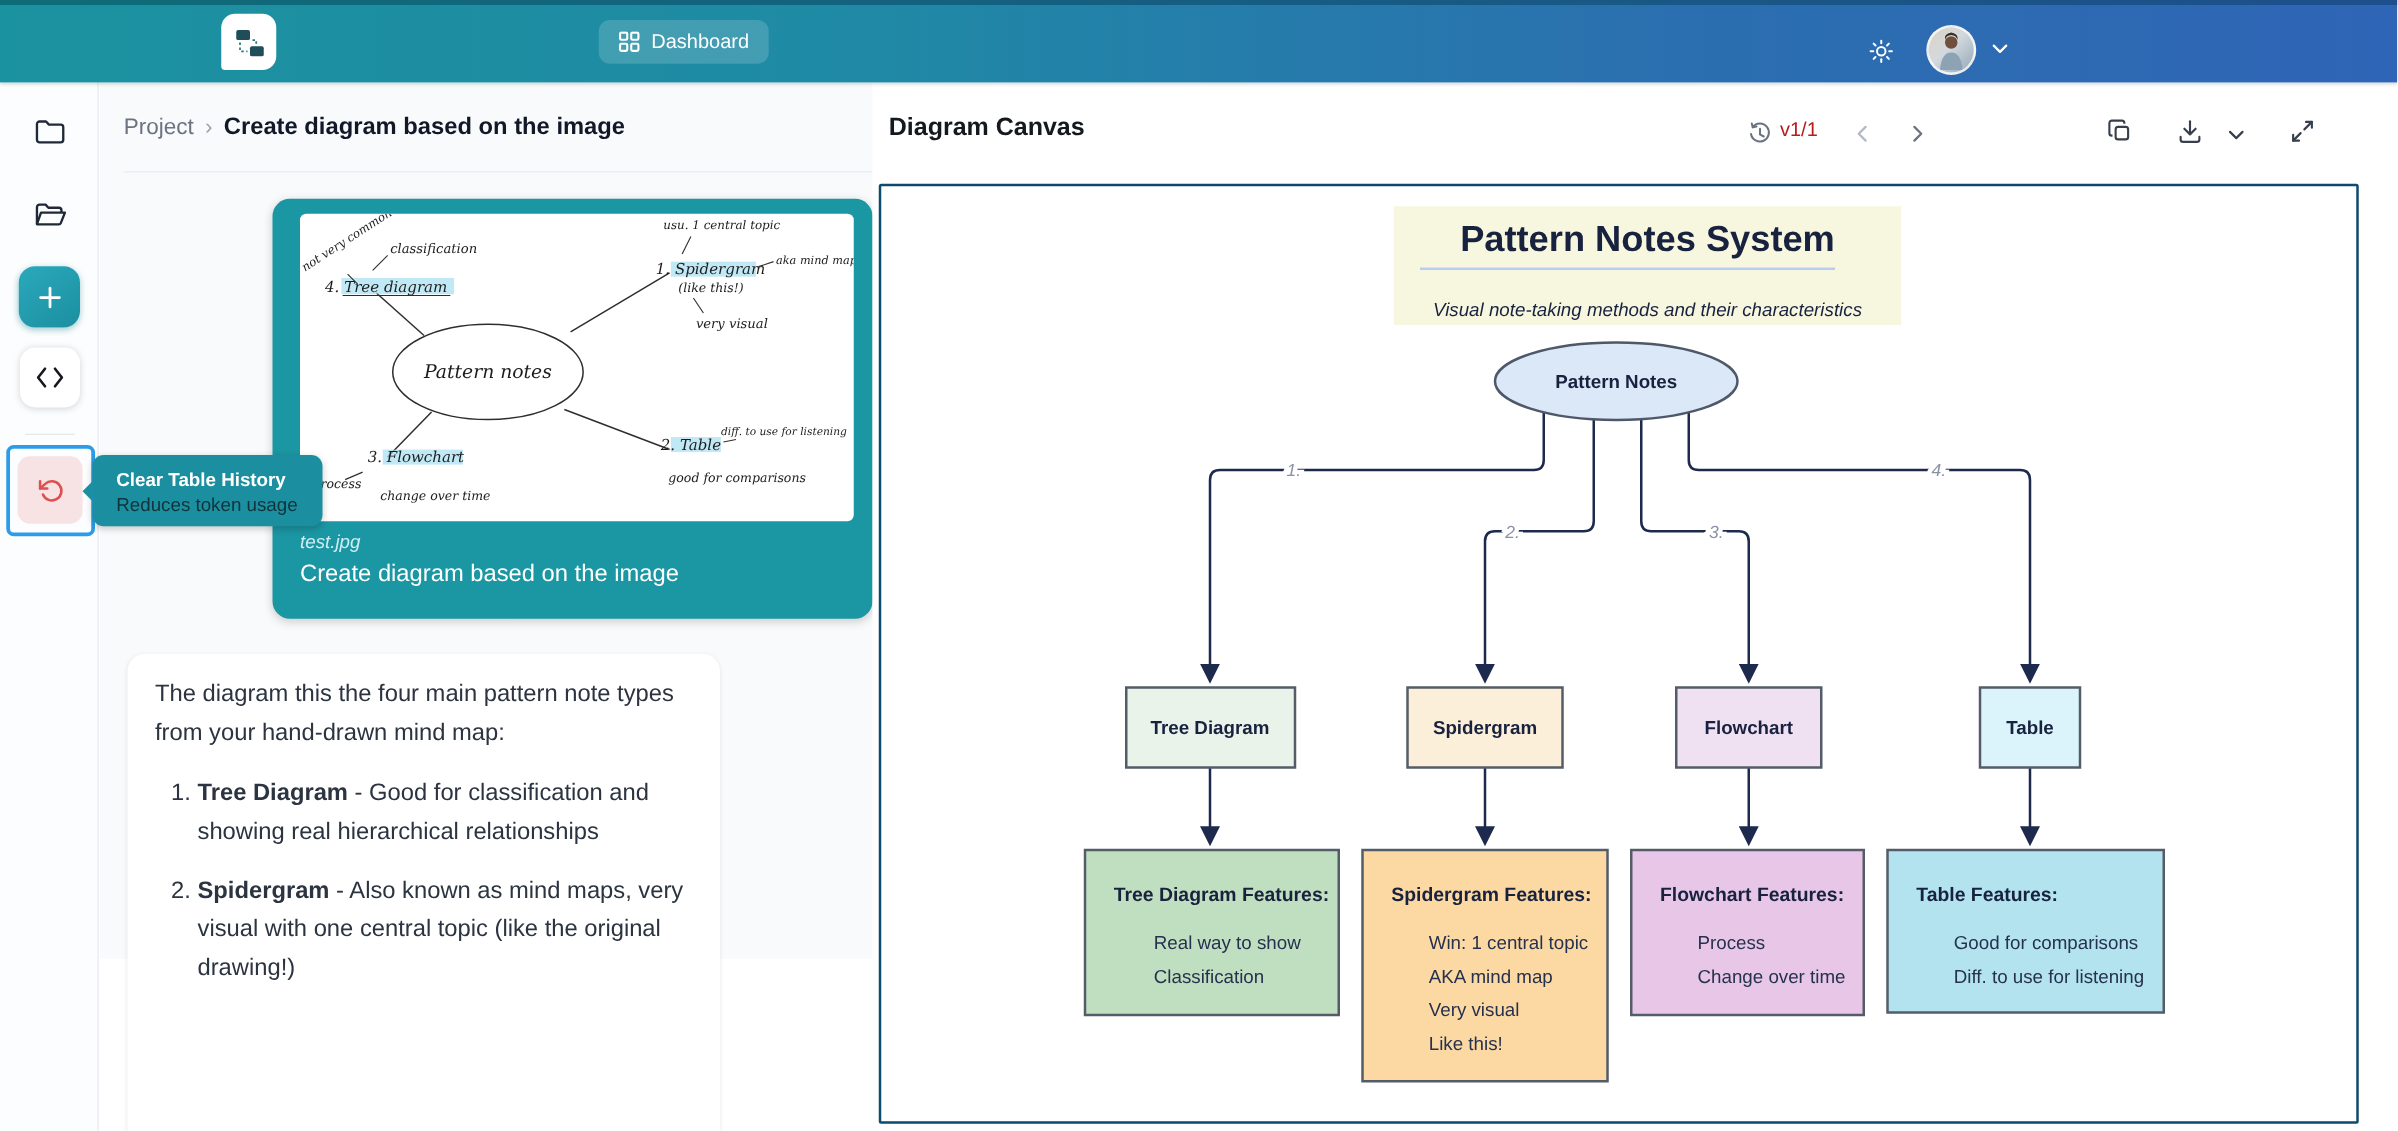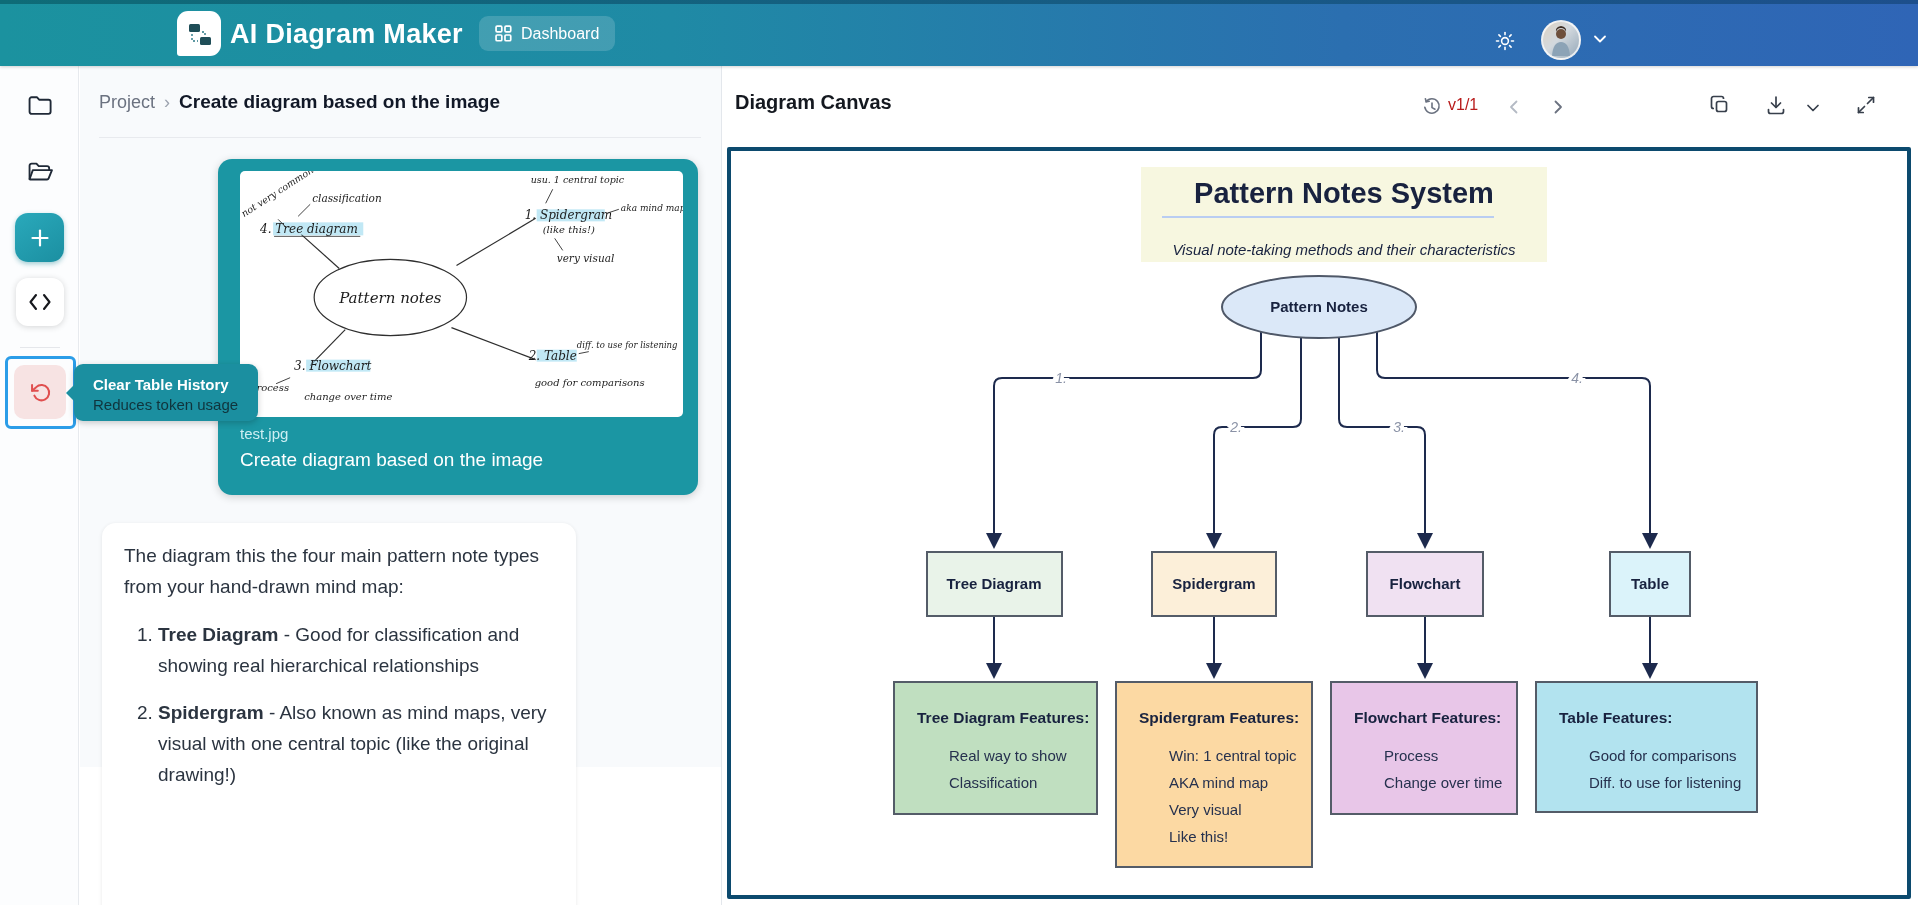--- a/index.html
+++ b/index.html
@@ -56,59 +56,58 @@
   .crumb-row { position:absolute; left:19px; top:25px; width:602px; font-size:18px; }
   .crumb-section { color:#6b7280; }
   .crumb-sep { color:#9ca3af; margin:0 9px; }
   .crumb-page { color:#111827; font-weight:bold; font-size:19px; }
   .crumb-divider { position:absolute; left:19px; top:71px; width:602px; height:1px; background:#e8eaee; }
 
   .user-card { position:absolute; left:138px; top:93px; width:480px; height:336px; background:#1b96a3;
           border-radius:14px; box-shadow:0 2px 8px rgba(0,0,0,.18); }
   .sketch-frame { position:absolute; left:22px; top:12px; width:443px; height:246px; background:#fff;
           border-radius:5px; overflow:hidden; cursor:pointer; }
-  .attach-name { position:absolute; left:22px; top:266px; color:#cdeef2; font-size:15px; }
+  .attach-name { position:absolute; left:22px; top:266px; color:#cdeef2; font-size:15px;font-style:italic; }
   .user-text { position:absolute; left:22px; top:290px; color:#fff; font-size:19px; }
 
   .ai-card { position:absolute; left:22px; top:457px; width:474px; height:400px; background:#fff;
           border-radius:14px; box-shadow:0 1px 4px rgba(0,0,0,.09); padding:17px 22px;
           font-size:19px; line-height:31px; color:#2b3440; }
   .ai-card p { margin-bottom:17px; }
   .ai-card ol { padding-left:34px; }
   .ai-card li { margin-bottom:16px; }
 
   
   .vdivider { position:absolute; left:721px; top:66px; width:1px; height:839px; background:#e3e7ec; }
-  .canvas-panel { position:absolute; left:722px; top:66px; width:1196px; height:839px; background:#fff; }
+  .canvas-panel { position:absolute; left:698px; top:66px; width:1196px; height:839px; background:#fff; }
   .canvas-title { position:absolute; left:13px; top:25px; font-size:20px; font-weight:bold; color:#14181f; }
   .ctrl { position:absolute; width:28px; height:28px; }
   .ver-label { position:absolute; left:726px; top:30px; font-size:16px; color:#b91c1c; cursor:default; }
   .canvas-viewport { position:absolute; left:5px; top:81px; width:1184px; height:752px;
-          border:4px solid #0c4a6e; border-radius:2px; background:#fff; overflow:hidden; cursor:grab; }
+          border:2px solid #0c4a6e; border-radius:2px; background:#fff; overflow:hidden; cursor:grab; }
   .diagram-svg { position:absolute; left:0; top:0; font-family:"Liberation Sans", sans-serif; }
 
   .sketch-svg { font-family:"DejaVu Serif", serif; font-style:italic; }
 </style>
 </head>
 <body>
 
 <div class="app">
 
   <header class="topbar">
     <div class="topbar-accent"></div>
 
     <div class="logo-box">
       <svg width="28" height="28" viewBox="0 0 28 28">
         <rect x="4" y="4" width="11" height="8" rx="1.5" fill="#1f4e58"></rect>
         <rect x="15" y="17" width="11" height="8" rx="1.5" fill="#1f4e58"></rect>
         <path d="M7 14 v7 h6" fill="none" stroke="#2a7885" stroke-width="1.4" stroke-dasharray="2 2"></path>
         <path d="M20 15 v-3 h-4" fill="none" stroke="#2a7885" stroke-width="1.4" stroke-dasharray="2 2"></path>
       </svg>
     </div>
-    <div class="brand-name">AI Diagram Maker</div>
 
     <button class="dash-btn">
       <svg width="17" height="17" viewBox="0 0 16 16">
         <g fill="none" stroke="#ffffff" stroke-width="1.6">
           <rect x="1" y="1" width="5.4" height="5.4" rx="1"></rect>
           <rect x="9.4" y="1" width="5.4" height="5.4" rx="1"></rect>
           <rect x="1" y="9.4" width="5.4" height="5.4" rx="1"></rect>
           <rect x="9.4" y="9.4" width="5.4" height="5.4" rx="1"></rect>
         </g>
       </svg>

